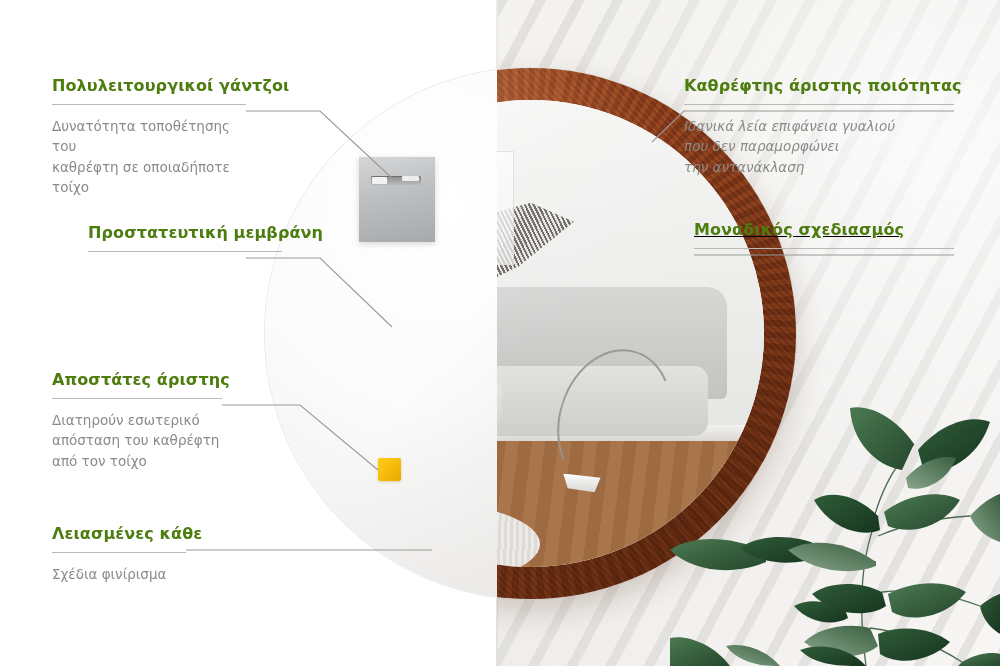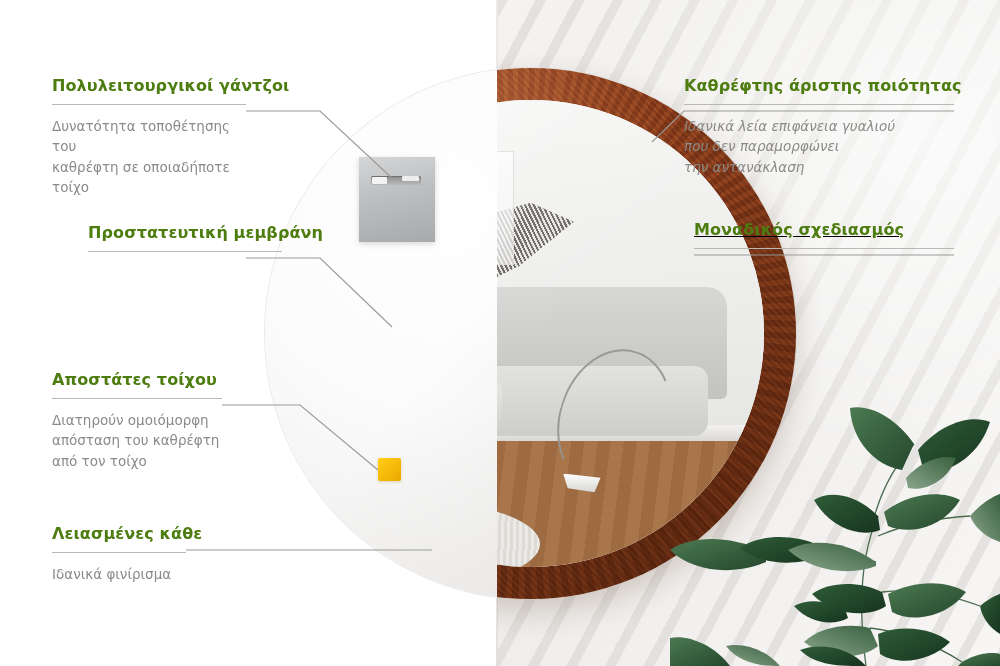--- a/index.html
+++ b/index.html
@@ -269,31 +269,31 @@
     <div class="desc" style="white-space:pre-line;">Δυνατότητα τοποθέτησης του
 καθρέφτη σε οποιαδήποτε τοίχο</div>
   </div>
 
   <div class="callout left" style="left:60px;top:223px;width:194px;margin-left:28px;">
     <div class="title">Προστατευτική μεμβράνη</div>
     <div class="rule"></div>
   </div>
 
   <div class="callout left" style="left:52px;top:370px;width:170px;">
-    <div class="title">Αποστάτες τοίχου</div>
-    <div class="rule"></div>
-    <div class="desc" style="white-space:pre-line;">Διατηρούν ομοιόμορφη
+    <div class="title">Αποστάτες άριστης</div>
+    <div class="rule"></div>
+    <div class="desc" style="white-space:pre-line;">Διατηρούν εσωτερικό
 απόσταση του καθρέφτη
 από τον τοίχο</div>
   </div>
 
   <div class="callout left" style="left:52px;top:524px;width:134px;">
     <div class="title">Λειασμένες κάθε</div>
     <div class="rule"></div>
-    <div class="desc" style="white-space:pre-line;">Ιδανικά φινίρισμα</div>
+    <div class="desc" style="white-space:pre-line;">Σχέδια φινίρισμα</div>
   </div>
 
   <div class="callout right" style="left:684px;top:76px;width:270px;">
     <div class="title">Καθρέφτης άριστης ποιότητας</div>
     <div class="rule"></div>
     <div class="desc" style="white-space:pre-line;font-style:italic;">Ιδανικά λεία επιφάνεια γυαλιού
 που δεν παραμορφώνει
 την αντανάκλαση</div>
   </div>
 

